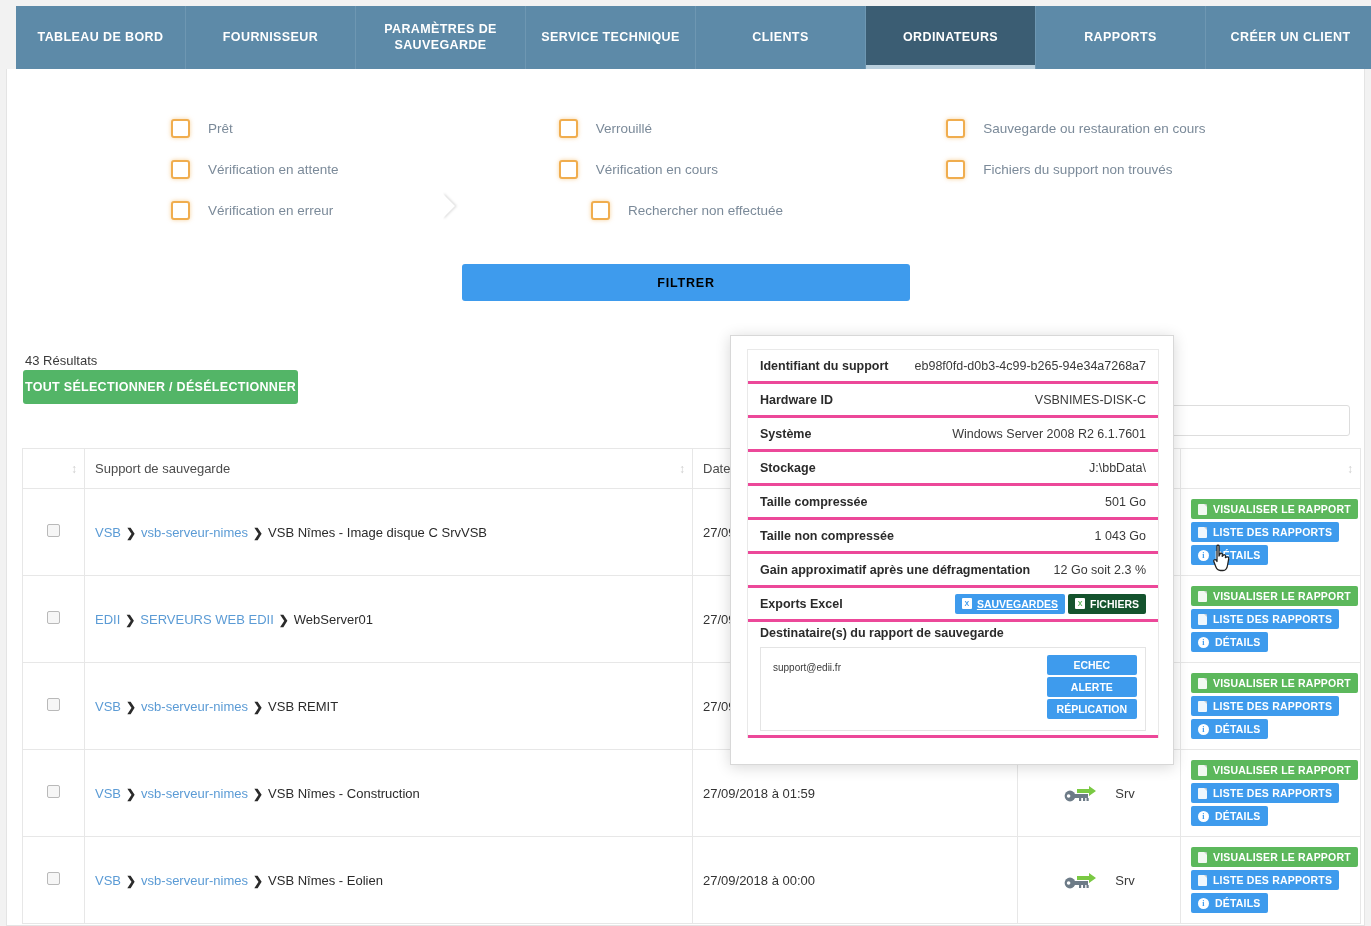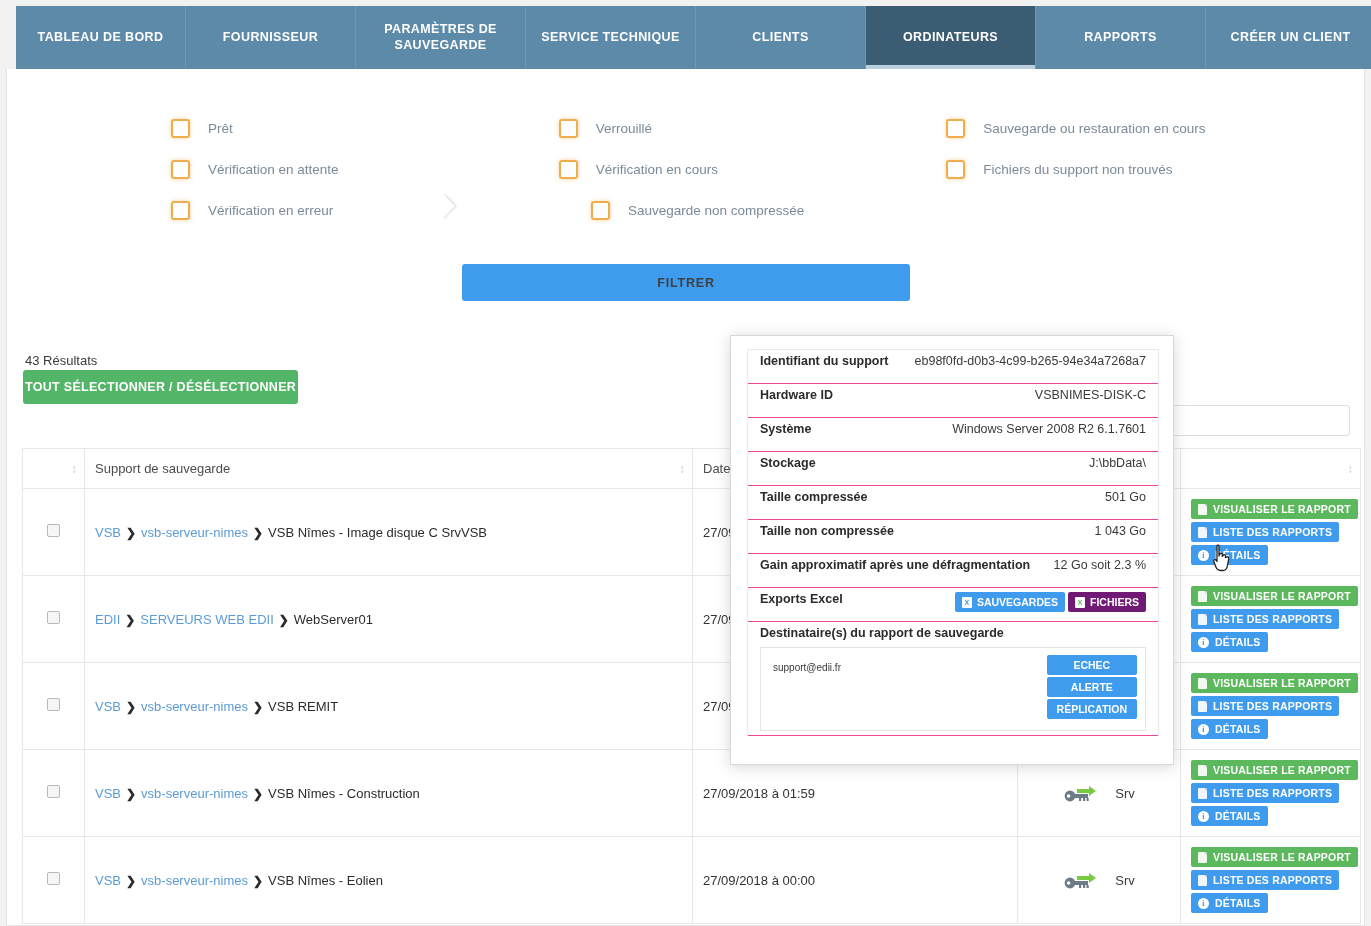--- a/index.html
+++ b/index.html
@@ -81,21 +81,21 @@
     white-space: nowrap;
   }
 
   
   .btn-filtrer {
     position: absolute;
     top: 195px; left: 455px;
     width: 448px; height: 37px;
     background: #3e9bed;
     border: none; border-radius: 3px;
-    color: #404040;
+    color: #000000;
     font-size: 12.5px; font-weight: bold;
     letter-spacing: .8px;
     cursor: pointer;
     font-family: "Liberation Sans", sans-serif;
   }
 
   
   .results-count {
     position: absolute; top: 284px; left: 18px;
     font-size: 13px; color: #3a3a3a;
@@ -224,41 +224,41 @@
     filter: drop-shadow(2px 0 1px rgba(0,0,0,.12));
     z-index: 41;
   }
   .popup-inner {
     position: absolute; top: 13px; left: 16px;
     width: 412px;
     border: 1px solid #e9e9e9;
     border-bottom: none;
   }
   .prow {
-    display: flex; justify-content: space-between;
+    display: flex; align-items: center; justify-content: space-between;
     min-height: 34px;
     padding: 4px 12px;
-    border-bottom: 1px solid #ec4899;
+    border-bottom: 3px solid #ec4899;
     gap: 10px;
   }
   .pkey { font-size: 12.5px; font-weight: bold; color: #2b2b2b; white-space: nowrap; }
   .pval { font-size: 12.5px; color: #3a3a3a; text-align: right; }
   .prow.block { display: block; }
   .prow.block .pkey { display: block; margin-bottom: 7px; }
   .excel-btns { display: flex; gap: 3px; }
   .xbtn {
     display: flex; align-items: center; gap: 5px;
     height: 20px; padding: 0 7px;
     border: none; border-radius: 2px;
     color: #fff; font-size: 10.5px; font-weight: bold;
     cursor: pointer; white-space: nowrap;
     font-family: "Liberation Sans", sans-serif;
   }
-  .xbtn.blue { background: #3e9bed; }
-  .xbtn.green { background: #701a75; }
+  .xbtn.blue { background: #3e9bed; text-decoration: underline; }
+  .xbtn.green { background: #14532d; }
   .xl-ico {
     width: 10px; height: 11px; background: #fff; border-radius: 1px;
     color: #3e9bed; font-size: 7px; font-weight: bold;
     display: flex; align-items: center; justify-content: center;
     font-family: "Liberation Sans", sans-serif;
   }
   .xbtn.green .xl-ico { color: #5cb85c; }
   .dest-box {
     border: 1px solid #e4e4e4;
     height: 84px;
@@ -348,21 +348,21 @@
           <span class="chk-label">Fichiers du support non trouvés</span>
         </div>
       </div>
       <div class="filter-row">
         <div class="filter-col">
           <span class="chk"></span>
           <span class="chk-label">Vérification en erreur</span>
         </div>
         <div class="filter-col wide">
           <span class="chk"></span>
-          <span class="chk-label">Sauvegarde non compressée</span>
+          <span class="chk-label">Rechercher non effectuée</span>
         </div>
       </div>
     </div>
 
     <button class="btn-filtrer">FILTRER</button>
 
     <div class="results-count">43 Résultats</div>
     <button class="btn-selectall">TOUT SÉLECTIONNER / DÉSÉLECTIONNER</button>
 
     <div class="search-wrap">

